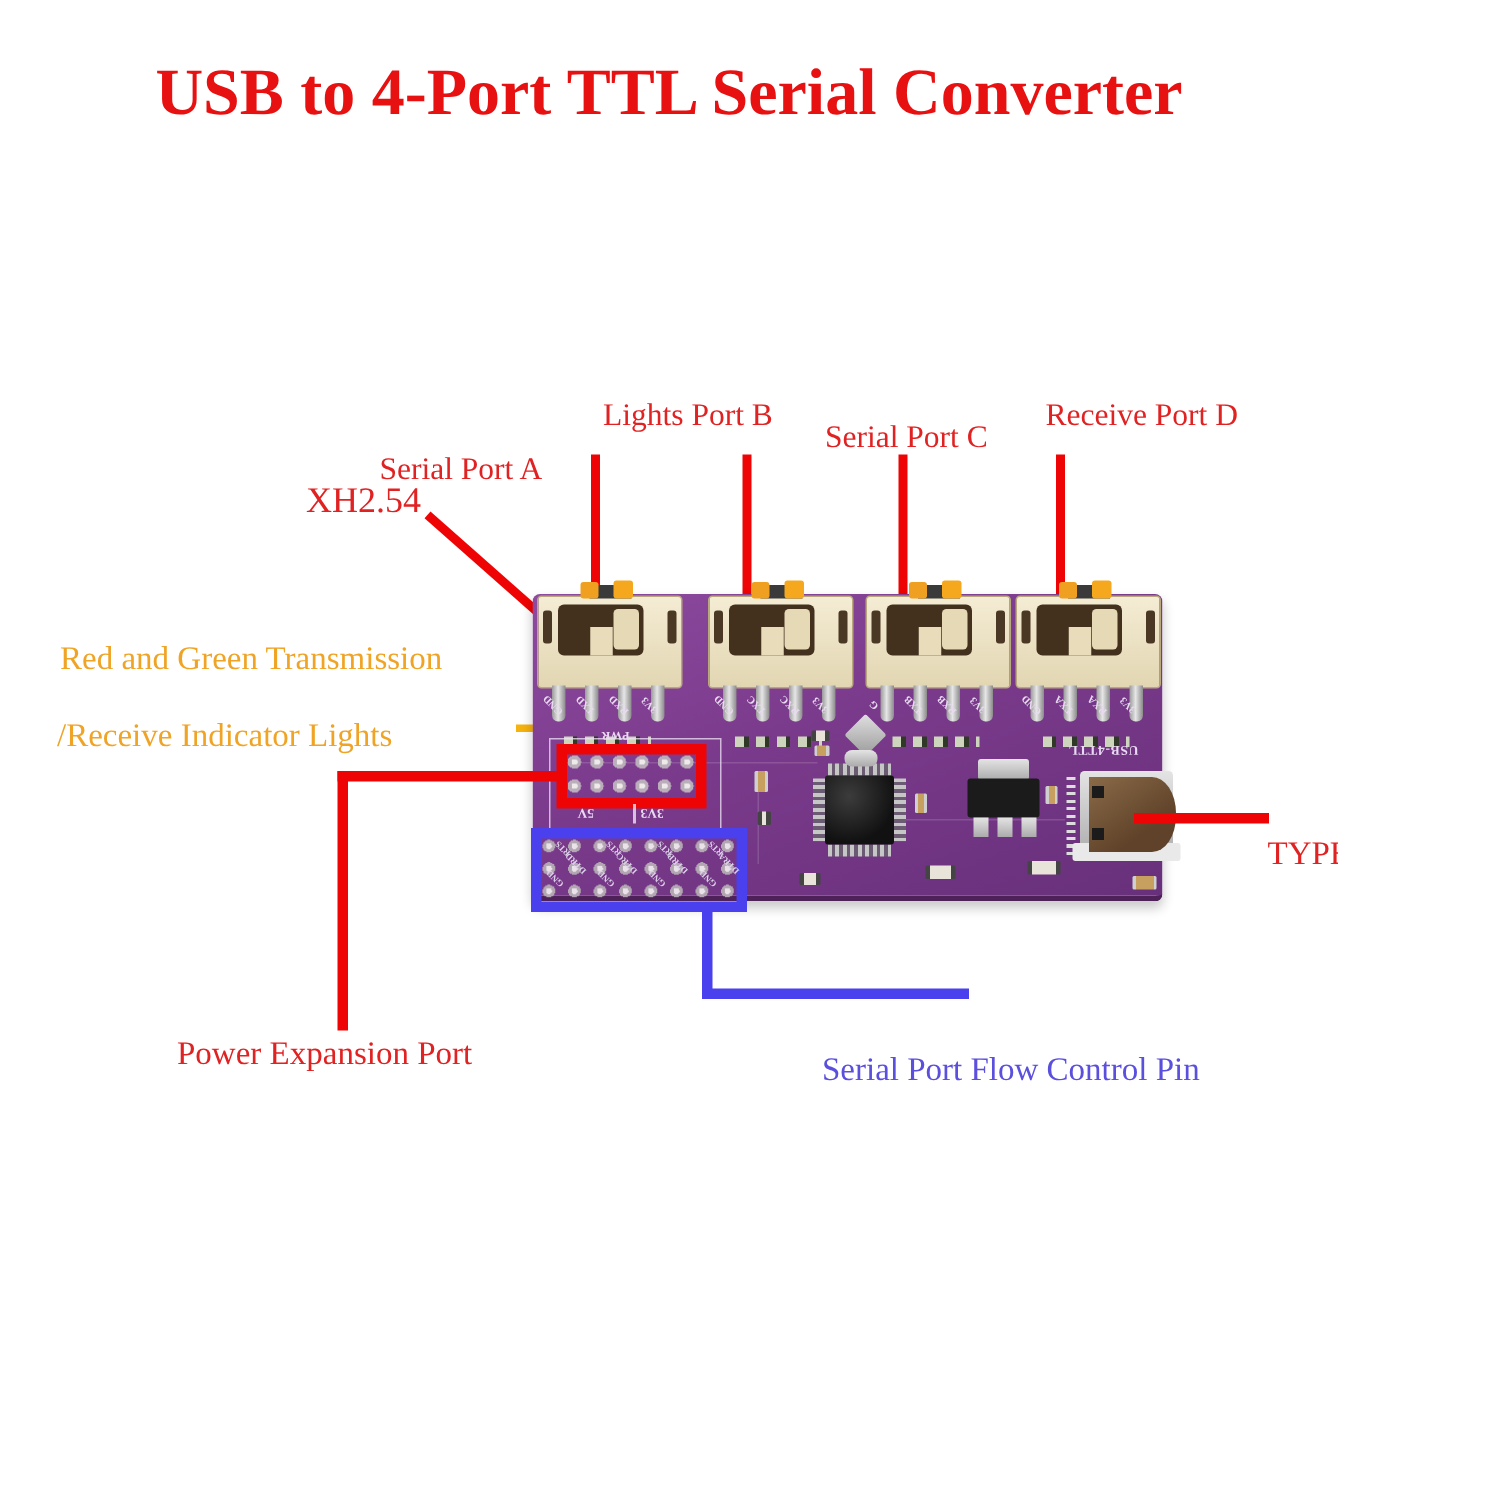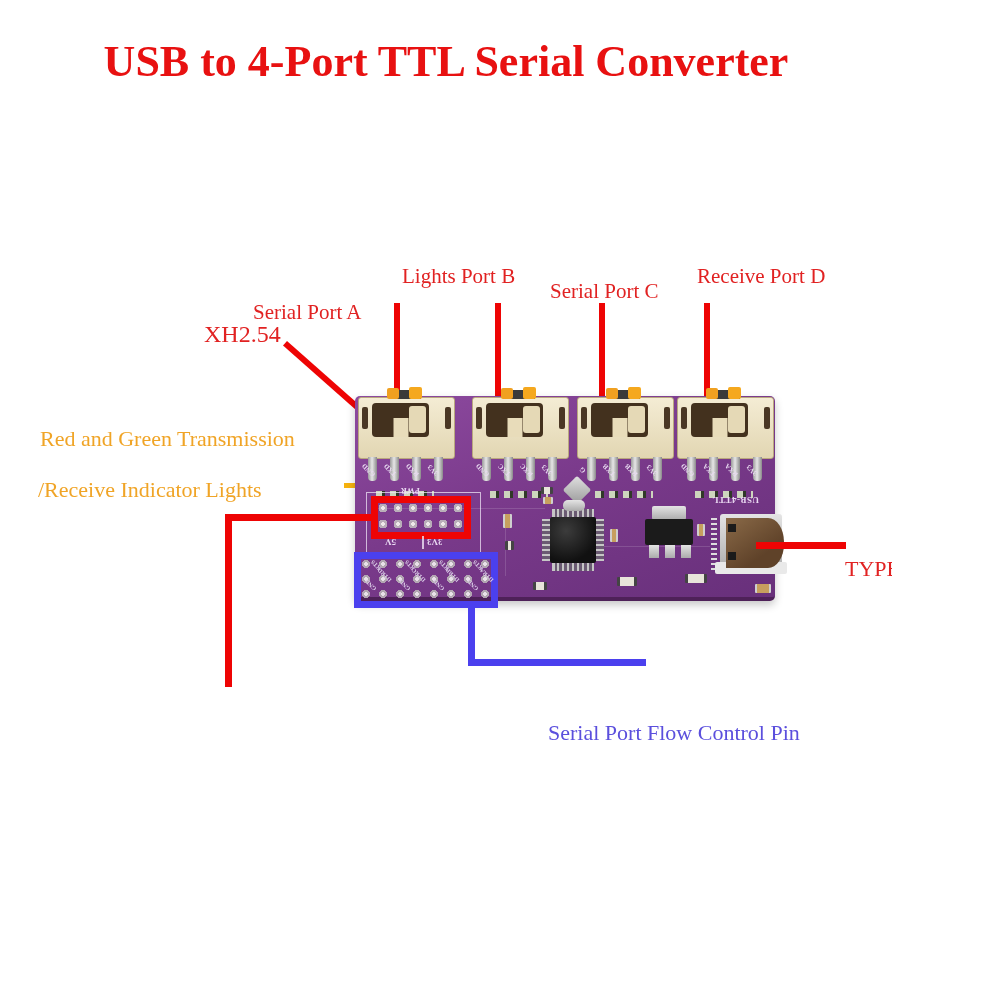--- a/index.html
+++ b/index.html
@@ -243,21 +243,22 @@
     <div class="abs smdw" style="left:262px;top:181px;width:20px;height:9px;"></div>
     <div class="abs smdw" style="left:330px;top:178px;width:22px;height:9px;"></div>
     <div class="abs smdt" style="left:342px;top:128px;width:8px;height:12px;"></div>
     <div class="abs smdt" style="left:400px;top:188px;width:16px;height:9px;"></div>
     <div class="abs smdw" style="left:186px;top:91px;width:12px;height:7px;"></div>
     <div class="abs smdt" style="left:188px;top:101px;width:10px;height:7px;"></div>
   </div>
 
   <div class="abs rline" style="left:225px;top:514px;width:147px;height:7px;"></div>
   <div class="abs rline" style="left:225px;top:514px;width:7px;height:173px;"></div>
+  <div class="abs redlbl" style="left:118px;top:689px;font-size:22px;">Power Expansion Port</div>
 
   <div class="abs bline" style="left:468px;top:604px;width:7px;height:62px;"></div>
   <div class="abs bline" style="left:468px;top:659px;width:178px;height:7px;"></div>
-  <div class="abs blulbl" style="left:548px;top:720px;">Serial Port Flow Control Pin</div>
+  <div class="abs blulbl" style="left:548px;top:700px;">Serial Port Flow Control Pin</div>
 
   <div class="abs rline" style="left:756px;top:542px;width:90px;height:7px;"></div>
   <div class="abs redlbl" style="left:845px;top:556px;font-size:22px;">TYPE-C</div>
 
 </div>
 
 </body></html>

